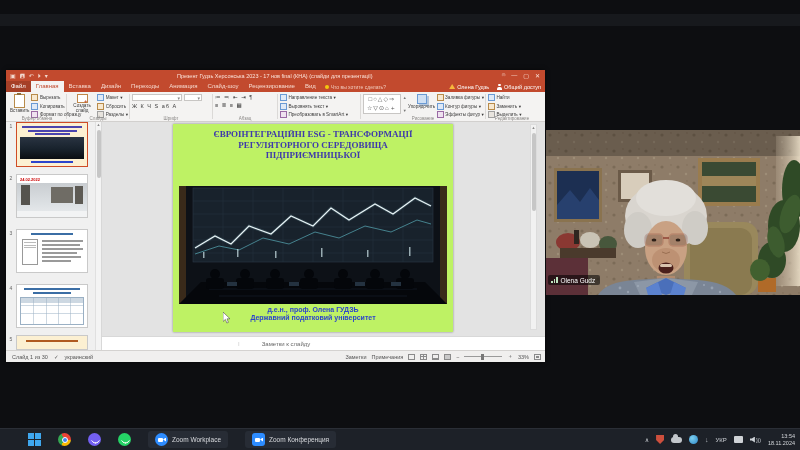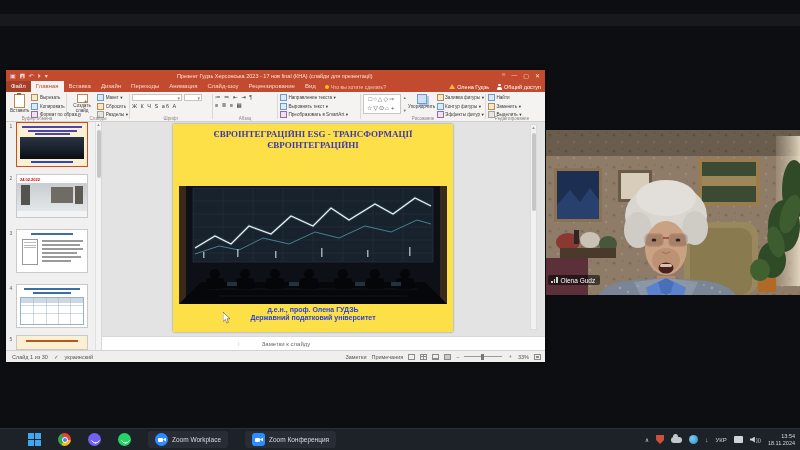--- a/index.html
+++ b/index.html
@@ -52,21 +52,21 @@
 
   .panel{position:absolute;left:0;top:52px;width:96px;height:228px;background:#f0f0f0;border-right:1px solid #d8d8d8;box-sizing:border-box;overflow:hidden;}
   .thumbrow{position:absolute;left:0;width:96px;display:flex;}
   .tnum{width:10px;font-size:5px;color:#666;text-align:center;padding-top:1px;}
   .thumb{width:72px;background:#fff;border:1px solid #c9c9c9;box-sizing:border-box;overflow:hidden;position:relative;}
   .thumb.sel{border:1.5px solid #cf4b26;}
   .pscroll{position:absolute;right:0;top:0;width:6px;height:100%;background:#f4f4f4;border-left:1px solid #e0e0e0;box-sizing:border-box;font-size:4px;color:#888;text-align:center;}
   .pthumb{position:absolute;left:1px;top:8px;width:3.5px;height:48px;background:#c6c6c6;border-radius:2px;}
 
   .editor{position:absolute;left:96px;top:52px;width:443px;height:214px;background:#e3e3e3;}
-  .slide{position:absolute;left:71px;top:2px;width:280px;height:208px;background:#fde047;box-shadow:0 0 2px rgba(0,0,0,.4);}
+  .slide{position:absolute;left:71px;top:2px;width:280px;height:208px;background:#bef264;box-shadow:0 0 2px rgba(0,0,0,.4);}
   .stitle{position:absolute;left:6px;top:5px;width:268px;text-align:center;font-family:"Liberation Serif",serif;
           font-weight:bold;font-size:9px;line-height:1.18;color:#3e3aab;}
   .simg{position:absolute;left:6px;top:62px;width:268px;height:118px;}
   .sauthor{position:absolute;left:6px;top:182px;width:268px;text-align:center;font-weight:bold;font-size:7px;line-height:1.2;color:#2c44cc;}
   .escroll{position:absolute;right:8px;top:2px;width:7px;height:206px;background:#f1f1f1;border:1px solid #dcdcdc;box-sizing:border-box;font-size:4px;color:#888;text-align:center;}
   .ethumb{position:absolute;left:1px;top:8px;width:4px;height:78px;background:#c6c6c6;border-radius:2px;}
   .cursor{position:absolute;left:50px;top:186px;}
 
   .notesbar{position:absolute;left:96px;top:266px;width:443px;height:14px;background:#fff;border-top:1px solid #d8d8d8;box-sizing:border-box;display:flex;align-items:center;}
   .nhandle{margin-left:136px;color:#9a9a9a;font-size:6px;}
@@ -376,21 +376,22 @@
           <div style="margin:4px auto 0;width:75%;height:2px;background:#b05a20;"></div>
         </div>
       </div>
       <div class="pscroll">▲<div class="pthumb"></div></div>
     </div>
 
     <div class="editor">
       <div class="slide">
         <div class="stitle">
           <div>ЄВРОІНТЕГРАЦІЙНІ ESG - ТРАНСФОРМАЦІЇ</div>
-          <div>ЄВРОІНТЕГРАЦІЙНІ</div>
+          <div>РЕГУЛЯТОРНОГО СЕРЕДОВИЩА</div>
+          <div>ПІДПРИЄМНИЦЬКОЇ</div>
         </div>
         <div class="simg">
           <svg width="268" height="118" viewBox="0 0 268 118">
             <rect x="0" y="0" width="268" height="118" fill="#0d1117"></rect>
             <rect x="0" y="0" width="7" height="118" fill="#6e4a1e" opacity="0.45"></rect>
             <rect x="261" y="0" width="7" height="118" fill="#6e4a1e" opacity="0.45"></rect>
             <rect x="14" y="2" width="240" height="74" fill="#18222c" stroke="#2c3a46" stroke-width="0.6"></rect>
             <g stroke="#263442" stroke-width="0.5">
               <line x1="44" y1="2" x2="44" y2="76"></line>
                 <line x1="74" y1="2" x2="74" y2="76"></line>

